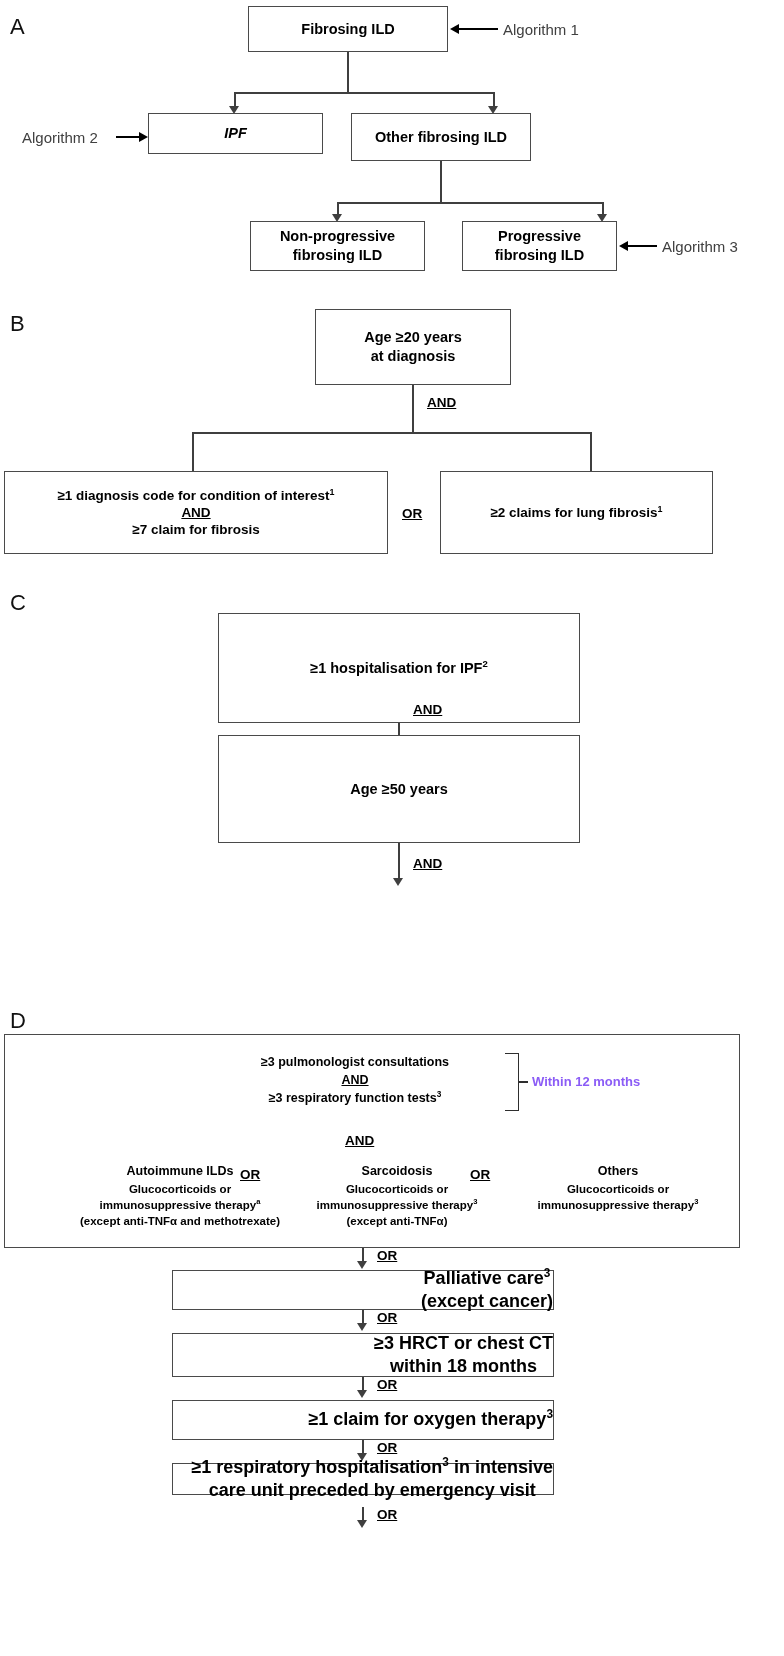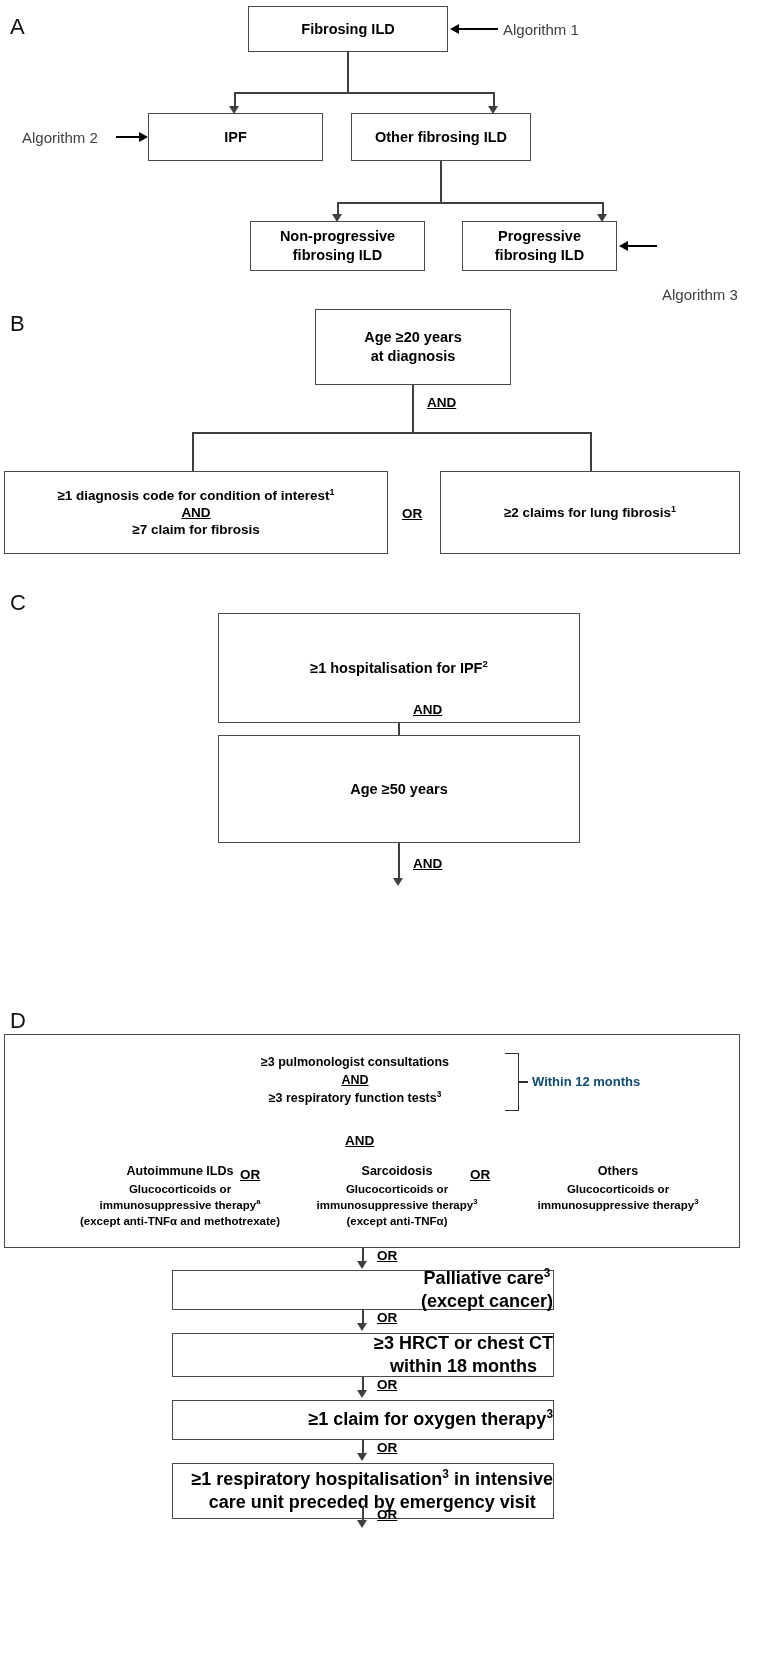--- a/index.html
+++ b/index.html
@@ -117,21 +117,21 @@
     border-right:1.6px solid #2e2e2e;
     border-bottom:1.6px solid #2e2e2e;
     border-left:none;
   }
   .bracket-tick{position:absolute;background:#2e2e2e;height:1.6px;}
   .wmon{
     position:absolute;
     font-size:13px;
     font-weight:bold;
     white-space:nowrap;
-    color:#0c4a6e;
+    color:#8b5cf6;
     line-height:1;
   }
   sup{font-size:0.66em;vertical-align:super;line-height:0;}
 </style>
 </head>
 <body>
 
 <div id="page">
 
   <div class="panel-letter" style="left:10px;top:16px;">A</div>
@@ -144,21 +144,21 @@
   <div class="arrow-l" style="left:450px;top:24px;"></div>
   <div class="lbl" style="left:503px;top:22px;">Algorithm 1</div>
 
   <div class="ln lnv" style="left:347px;top:52px;height:41px;"></div>
   <div class="ln lnh" style="left:234px;top:92px;width:260px;"></div>
   <div class="ln lnv" style="left:234px;top:92px;height:17px;"></div>
   <div class="arrow-d" style="left:229px;top:106px;"></div>
   <div class="ln lnv" style="left:493px;top:92px;height:17px;"></div>
   <div class="arrow-d" style="left:488px;top:106px;"></div>
 
-  <div class="box" style="left:148px;top:113px;width:175px;height:48px;">
+  <div class="box" style="left:148px;top:113px;width:175px;height:41px;font-style:italic;">
     <span>IPF</span>
   </div>
   <div class="box" style="left:351px;top:113px;width:180px;height:48px;">
     <span>Other fibrosing ILD</span>
   </div>
 
   <div class="lbl" style="left:22px;top:130px;">Algorithm 2</div>
   <div class="ln lnh" style="left:116px;top:136px;width:26px;background:#000;height:2px;"></div>
   <div class="arrow-r" style="left:139px;top:132px;"></div>
 
@@ -177,21 +177,21 @@
   </div>
   <div class="box" style="left:462px;top:221px;width:155px;height:50px;">
     <span>
       <span>Progressive</span><br>
       <span>fibrosing ILD</span>
     </span>
   </div>
 
   <div class="ln lnh" style="left:625px;top:245px;width:32px;background:#000;height:2px;"></div>
   <div class="arrow-l" style="left:619px;top:241px;"></div>
-  <div class="lbl" style="left:662px;top:239px;margin-top:48px;">Algorithm 3</div>
+  <div class="lbl" style="left:662px;top:239px;">Algorithm 3</div>
 
   <div class="panel-letter" style="left:10px;top:313px;">B</div>
 
   <div class="box" style="left:315px;top:309px;width:196px;height:76px;">
     <span>
       <span>Age ≥20 years</span><br>
       <span>at diagnosis</span>
     </span>
   </div>
   <div class="ln lnv" style="left:412px;top:385px;height:48px;"></div>
@@ -201,21 +201,21 @@
   <div class="ln lnv" style="left:590px;top:432px;height:40px;"></div>
 
   <div class="box" style="left:4px;top:471px;width:384px;height:83px;font-size:13.5px;text-align:center;">
     <span>
       <span><span>≥1 diagnosis code for condition of interest</span><sup>1</sup></span><br>
       <span style="text-decoration:underline;">AND</span><br>
       <span>≥7 claim for fibrosis</span>
     </span>
   </div>
   <div class="op" style="left:402px;top:507px;">OR</div>
-  <div class="box" style="left:440px;top:471px;width:300px;height:83px;font-size:13.5px;">
+  <div class="box" style="left:440px;top:471px;width:273px;height:83px;font-size:13.5px;">
     <span><span>≥2 claims for lung fibrosis</span><sup>1</sup></span>
   </div>
 
   <div class="panel-letter" style="left:10px;top:592px;">C</div>
 
   <div class="box" style="left:218px;top:613px;width:362px;height:110px;">
     <span><span>≥1 hospitalisation for IPF</span><sup>2</sup></span>
   </div>
   <div class="ln lnv" style="left:398px;top:723px;height:26px;"></div>
   <div class="arrow-d" style="left:393px;top:746px;"></div>
@@ -290,21 +290,21 @@
   <div class="ln lnv" style="left:362px;top:1377px;height:16px;"></div>
   <div class="arrow-d" style="left:357px;top:1390px;"></div>
   <div class="op" style="left:377px;top:1378px;">OR</div>
   <div class="smallbox" style="left:172px;top:1400px;width:382px;height:40px;">
     <span><span>≥1 claim for oxygen therapy</span><sup>3</sup></span>
   </div>
 
   <div class="ln lnv" style="left:362px;top:1440px;height:16px;"></div>
   <div class="arrow-d" style="left:357px;top:1453px;"></div>
   <div class="op" style="left:377px;top:1441px;">OR</div>
-  <div class="smallbox" style="left:172px;top:1463px;width:382px;height:56px;">
+  <div class="smallbox" style="left:172px;top:1463px;width:382px;height:32px;">
     <span>
       <span><span>≥1 respiratory hospitalisation</span><sup>3</sup><span> in intensive</span></span><br>
       <span>care unit preceded by emergency visit</span>
     </span>
   </div>
 
   <div class="ln lnv" style="left:362px;top:1507px;height:16px;"></div>
   <div class="arrow-d" style="left:357px;top:1520px;"></div>
   <div class="op" style="left:377px;top:1508px;">OR</div>
 

